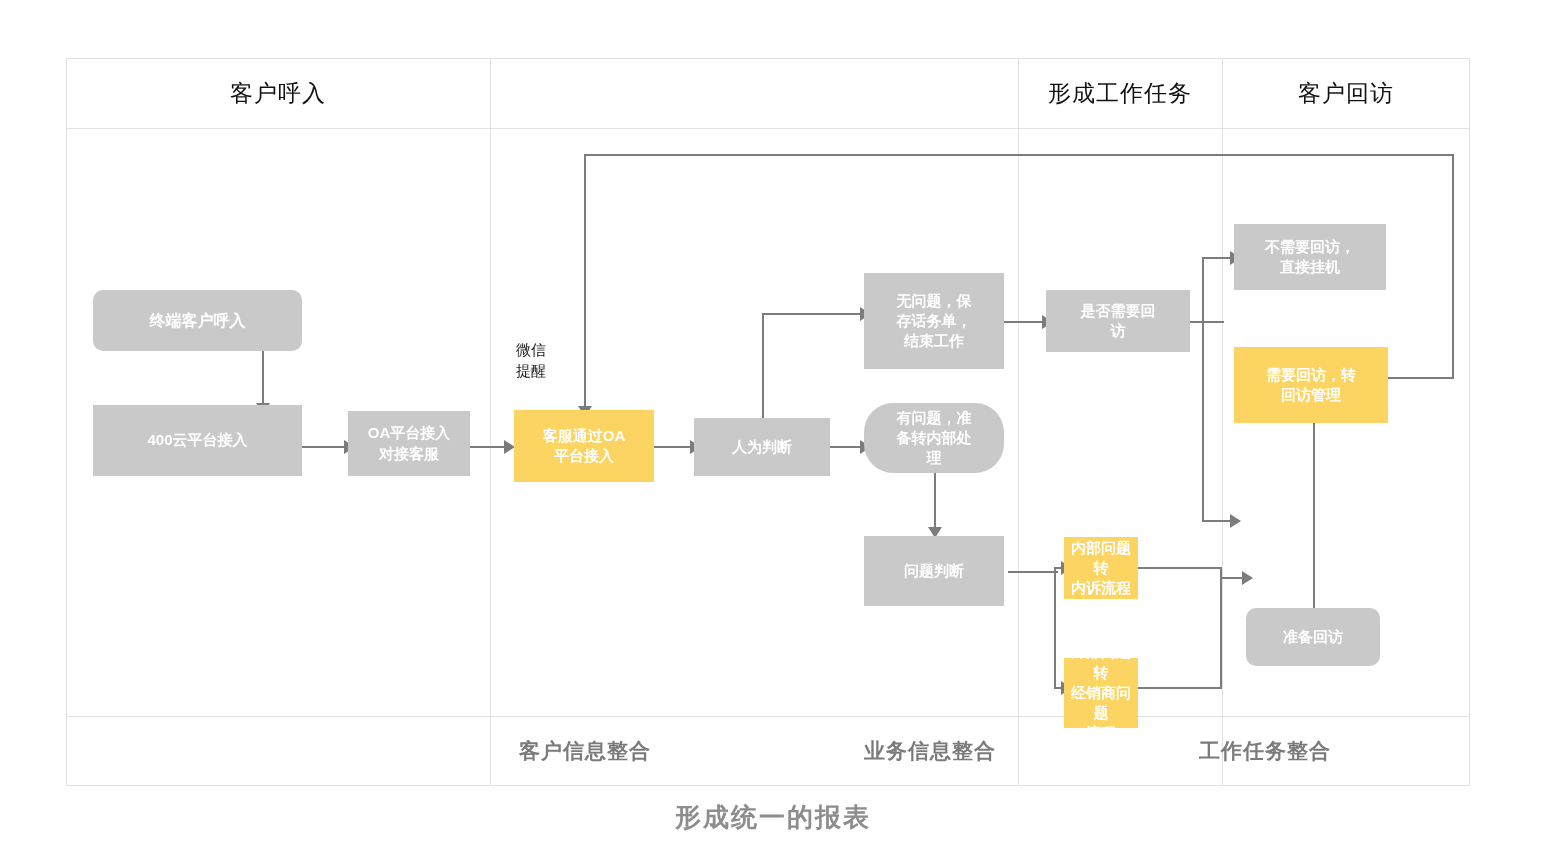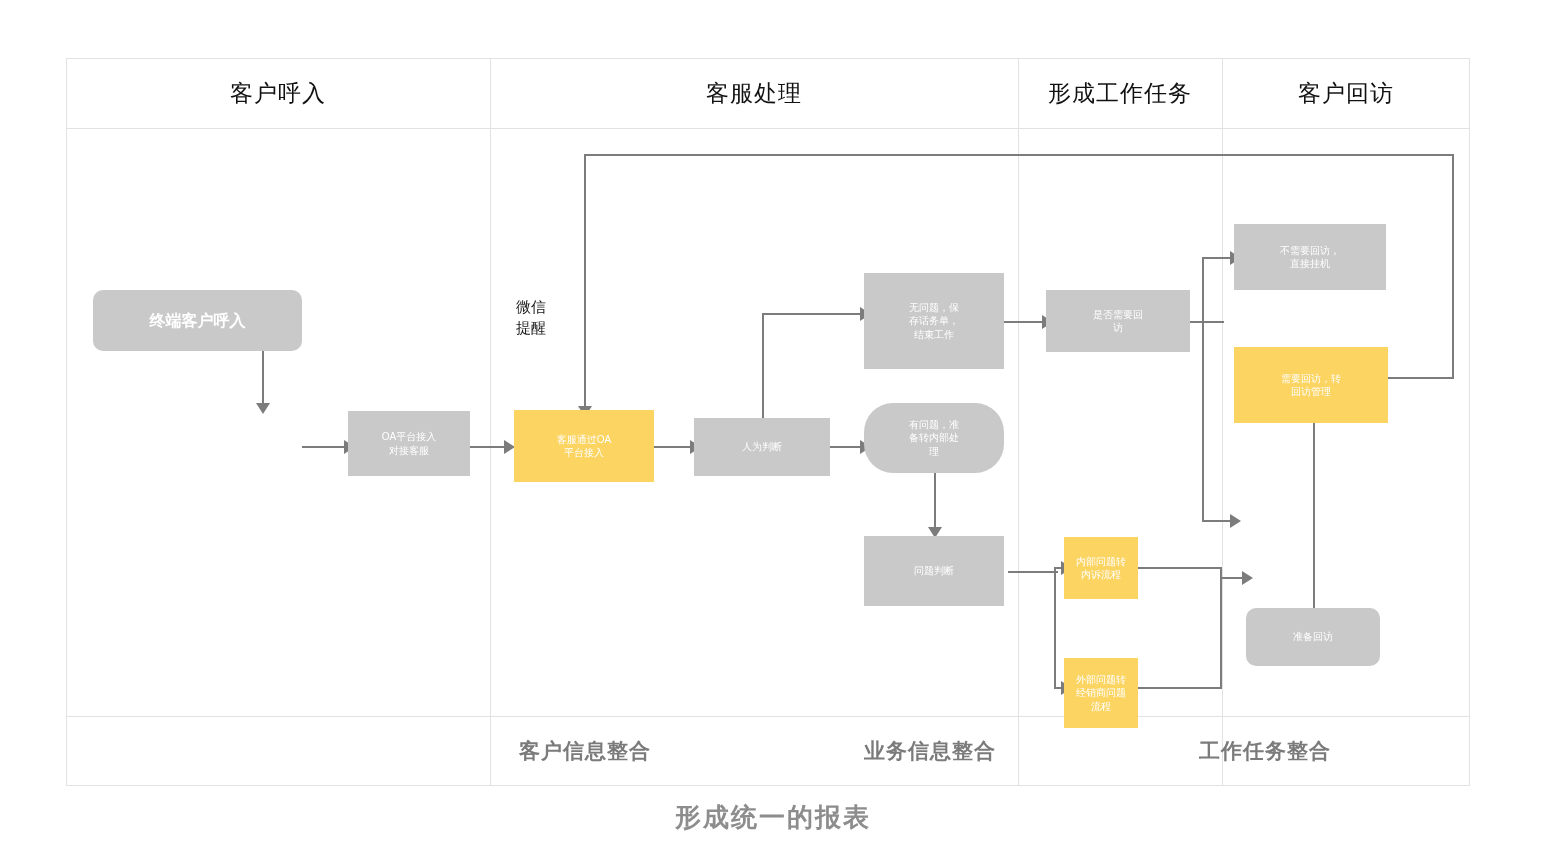--- a/index.html
+++ b/index.html
@@ -15,27 +15,27 @@
   .hdr{position:absolute;top:58px;height:70px;display:flex;align-items:center;justify-content:center;
        font-size:23px;color:#111;letter-spacing:1px;}
   .foot{position:absolute;top:716px;height:70px;display:flex;align-items:center;justify-content:center;
         font-size:21px;color:#7b7b7b;font-weight:bold;letter-spacing:1px;}
 
   .title{position:absolute;left:0;top:800px;width:1546px;text-align:center;
          font-size:26px;font-weight:bold;color:#8d8d8d;letter-spacing:2px;}
 
   
   .node{position:absolute;display:flex;align-items:center;justify-content:center;text-align:center;
-        color:#ffffff;font-size:10px;line-height:1.35;box-sizing:border-box;padding:4px 6px;
-        overflow:hidden;}
+        color:#ffffff;font-size:15px;line-height:1.35;box-sizing:border-box;padding:4px 6px;
+        overflow:hidden;font-weight:bold;}
   .node.gray{background:#c9c9c9;}
   .node.yellow{background:#fbd462;}
   .node.bold{font-weight:bold;font-size:16px;}
 
-  .sidelabel{position:absolute;font-size:15px;color:#1b1b1b;line-height:1.4;text-align:left;}
+  .sidelabel{position:absolute;font-size:15px;color:#1b1b1b;line-height:1.4;text-align:left;margin-top:43px;}
 
   
   .h{position:absolute;height:2px;background:#7c7c7c;}
   .v{position:absolute;width:2px;background:#7c7c7c;}
   .ar{position:absolute;width:0;height:0;}
   .ar.r{border-top:7px solid transparent;border-bottom:7px solid transparent;border-left:11px solid #7c7c7c;}
   .ar.d{border-left:7px solid transparent;border-right:7px solid transparent;border-top:11px solid #7c7c7c;}
   .ar.u{border-left:7px solid transparent;border-right:7px solid transparent;border-bottom:11px solid #7c7c7c;}
   .clip{position:absolute;left:66px;top:58px;width:1404px;height:728px;overflow:hidden;}
 </style>
@@ -45,21 +45,20 @@
 <div id="stage">
 
   <div class="frame"></div>
   <div class="vline" style="left:490px;top:58px;height:728px;"></div>
   <div class="vline" style="left:1018px;top:58px;height:728px;"></div>
   <div class="vline" style="left:1222px;top:58px;height:728px;"></div>
   <div class="hline" style="left:66px;top:128px;"></div>
   <div class="hline" style="left:66px;top:716px;"></div>
 
   <div class="hdr" style="left:66px;width:424px;">客户呼入</div>
-  <div class="hdr" style="left:490px;width:528px;">客服处理</div>
   <div class="hdr" style="left:1018px;width:204px;">形成工作任务</div>
   <div class="hdr" style="left:1222px;width:248px;">客户回访</div>
 
   <div class="foot" style="left:400px;width:370px;">客户信息整合</div>
   <div class="foot" style="left:755px;width:350px;">业务信息整合</div>
   <div class="foot" style="left:1090px;width:350px;">工作任务整合</div>
 
   <div class="clip">
 
     <div class="h" style="left:1322px;top:319px;width:66px;"></div>
@@ -111,20 +110,21 @@
     <div class="h" style="left:1072px;top:629px;width:84px;"></div>
     <div class="v" style="left:1154px;top:509px;height:122px;"></div>
     <div class="h" style="left:1154px;top:519px;width:26px;"></div>
     <div class="ar r" style="left:1176px;top:513px;"></div>
 
     <div class="v" style="left:1247px;top:343px;height:236px;"></div>
     <div class="ar u" style="left:1241px;top:334px;"></div>
 
     <div class="node gray bold" style="left:27px;top:232px;width:209px;height:61px;border-radius:10px;">终端客户呼入</div>
 
+    <div class="node gray" style="left:27px;top:347px;width:209px;height:71px;">400云平台接入</div>
 
     <div class="node gray" style="left:282px;top:353px;width:122px;height:65px;align-items:center;">
       <span>OA平台接入<br>对接客服</span>
     </div>
 
     <div class="node yellow" style="left:448px;top:352px;width:140px;height:72px;">
       <span>客服通过OA<br>平台接入</span>
     </div>
 
     <div class="node gray" style="left:628px;top:360px;width:136px;height:58px;">人为判断</div>

